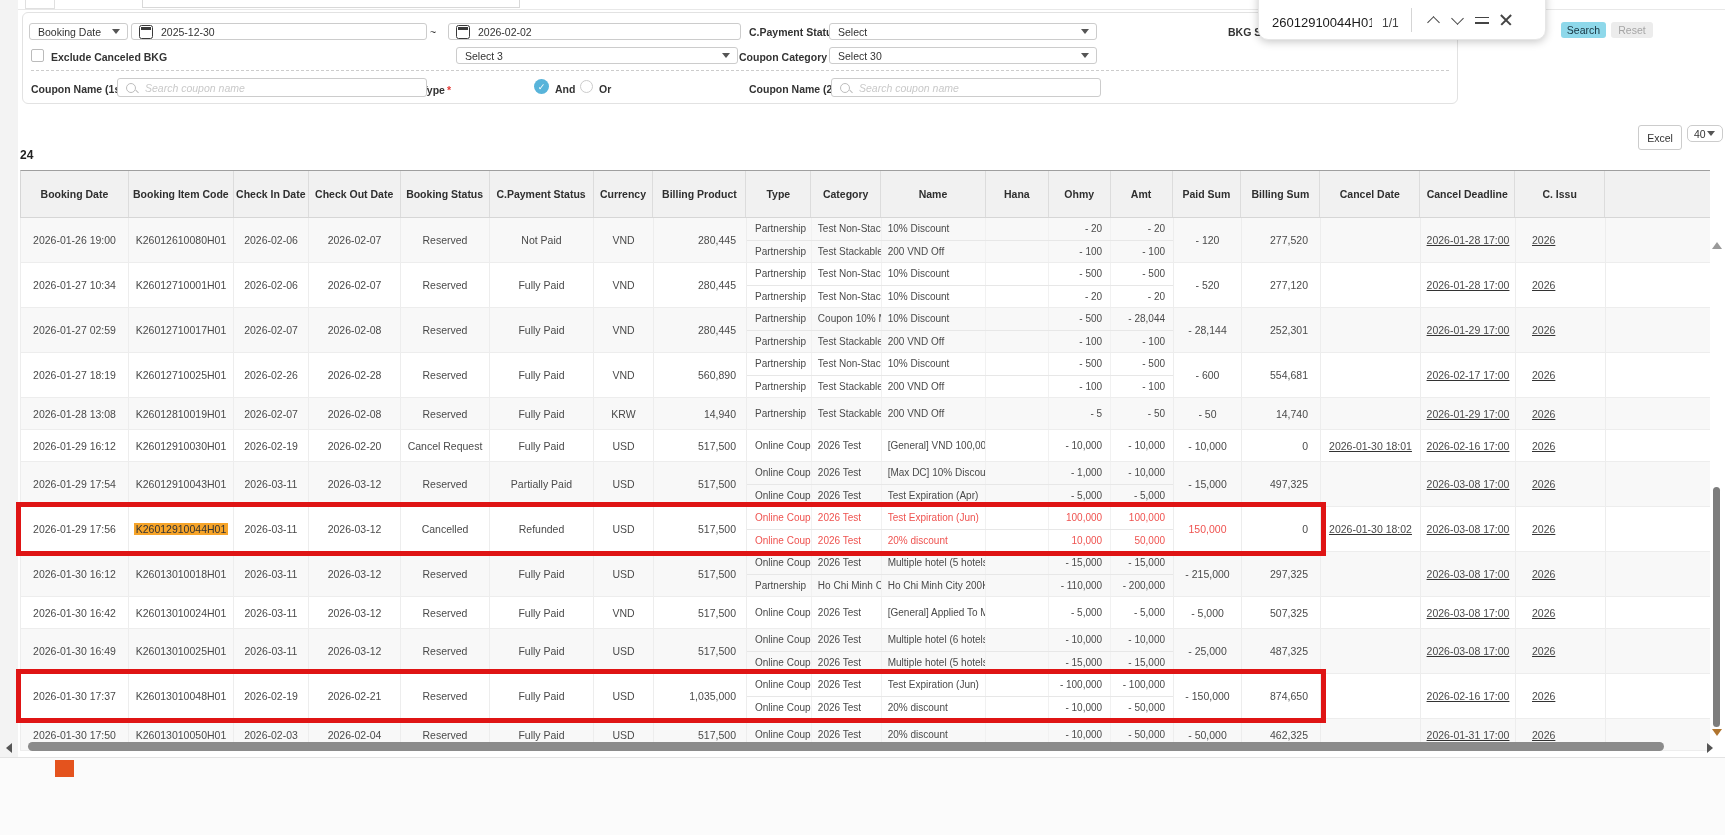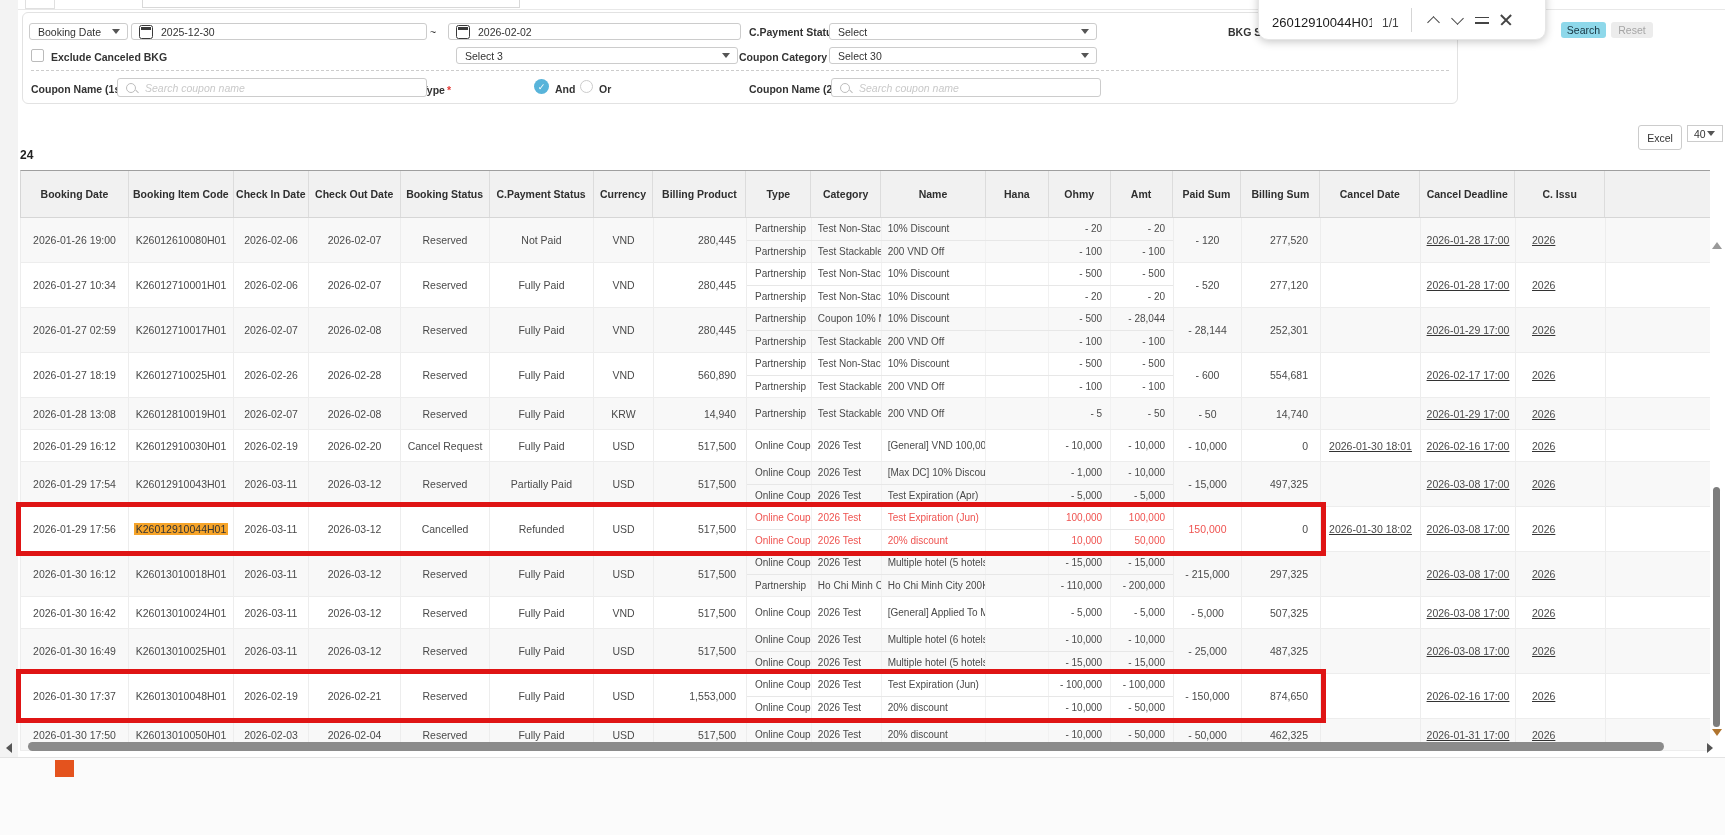--- a/index.html
+++ b/index.html
@@ -47,21 +47,21 @@
   .x-icon{position:relative;width:12px;height:12px;}
   .x-icon::before,.x-icon::after{content:"";position:absolute;left:-1px;top:5px;width:14px;height:1.5px;background:#444;}
   .x-icon::before{transform:rotate(45deg);}
   .x-icon::after{transform:rotate(-45deg);}
 
   
   .btn{display:flex;align-items:center;justify-content:center;border-radius:3px;font-size:10.5px;cursor:default;}
   .btn-search{left:1561px;top:22px;width:45px;height:16px;background:#8ed8ea;color:#16323e;}
   .btn-reset{left:1611px;top:22px;width:42px;height:16px;background:#ececec;color:#a5a5a5;}
   .btn-excel{left:1638px;top:125px;width:44px;height:25px;background:#fff;border:1px solid #ccc;color:#333;}
-  .page-size{left:1687px;top:125px;width:36px;height:17px;background:#fff;border:1px solid #ccc;border-radius:0;display:flex;align-items:center;font-size:10.5px;padding-left:6px;color:#333;}
+  .page-size{left:1687px;top:125px;width:36px;height:17px;background:#fff;border:1px solid #ccc;border-radius:5px;display:flex;align-items:center;font-size:10.5px;padding-left:6px;color:#333;}
   .result-count{left:20px;top:148px;font-size:12px;font-weight:700;color:#222;}
 
   
   .table{left:20px;top:170px;width:1690px;}
   .thead{display:flex;height:46px;background:#f1f1f1;border-top:1px solid #9f9f9f;border-bottom:1px solid #d6d6d6;border-left:1px solid #d6d6d6;}
   .th{display:flex;align-items:center;justify-content:center;font-weight:700;font-size:10.5px;color:#2f2f2f;border-right:1px solid #dcdcdc;box-sizing:border-box;text-align:center;}
   .th-group{width:495px;display:flex;flex-direction:column;box-sizing:border-box;border-right:1px solid #dcdcdc;}
   .group-title{flex:1;display:flex;align-items:center;justify-content:center;border-bottom:1px solid #dcdcdc;font-weight:700;font-size:10.5px;color:#2f2f2f;}
   .group-sub{flex:1;display:flex;}
   .sh{display:flex;align-items:center;justify-content:center;font-weight:700;font-size:10.5px;color:#2f2f2f;border-right:1px solid #dcdcdc;box-sizing:border-box;}
@@ -650,21 +650,21 @@
         <div class="row-left">
           <div class="td c-bd">2026-01-30 17:37</div>
           <div class="td c-ic">
             <span>K26013010048H01</span>
           </div>
           <div class="td c-ci">2026-02-19</div>
           <div class="td c-co">2026-02-21</div>
           <div class="td c-bs">Reserved</div>
           <div class="td c-cp">Fully Paid</div>
           <div class="td c-cur">USD</div>
-          <div class="td c-bp">1,553,000</div>
+          <div class="td c-bp">1,035,000</div>
           <div class="td c-coupons">
             <div class="cline">
               <div class="s s-type">Online Coupon</div>
               <div class="s s-cat">2026 Test</div>
               <div class="s s-name">Test Expiration (Jun)</div>
               <div class="s s-hana"></div>
               <div class="s s-ohmy">- 100,000</div>
               <div class="s s-amt">- 100,000</div>
             </div>
             <div class="cline">

